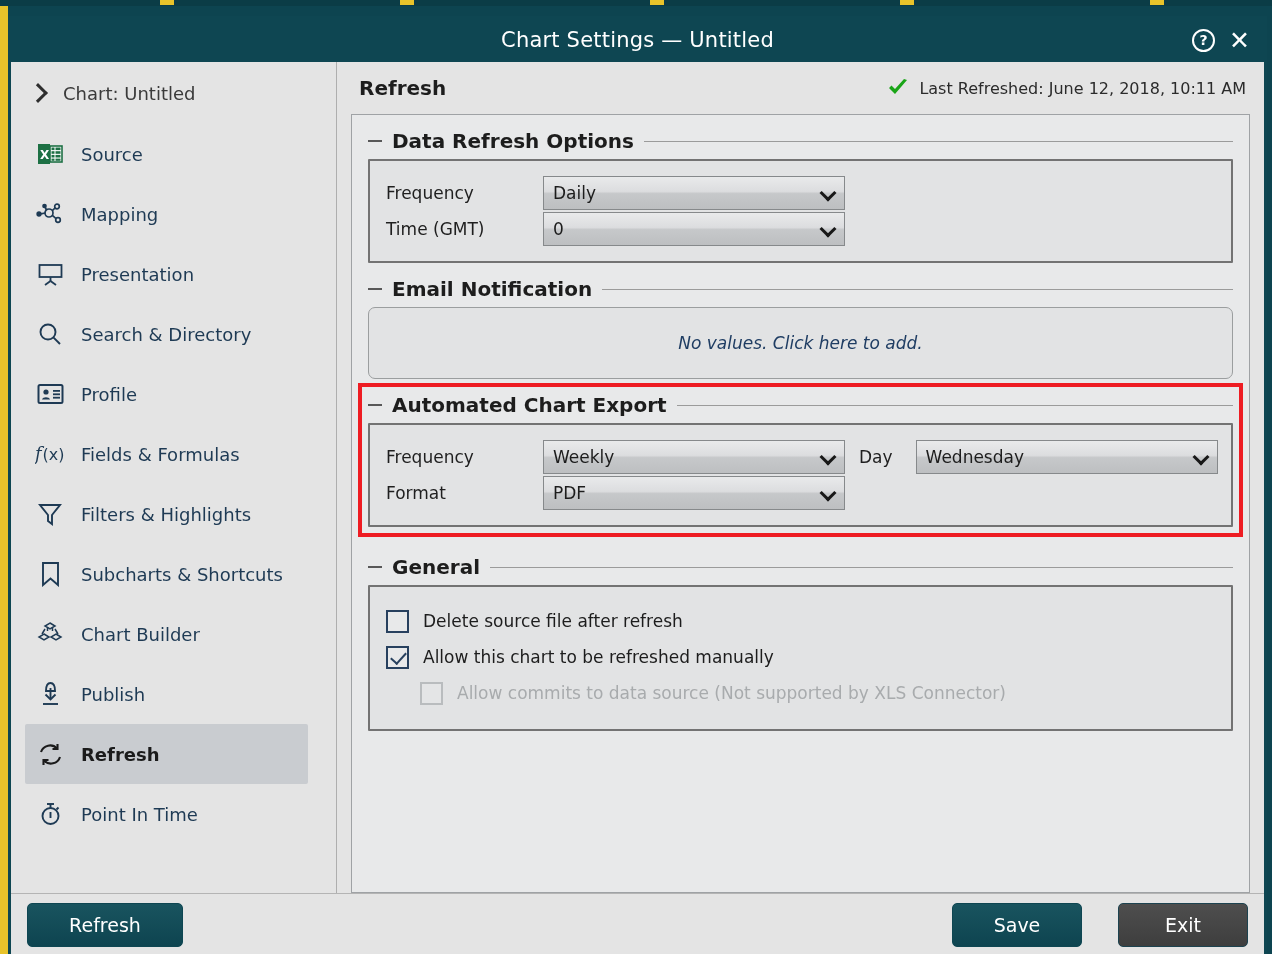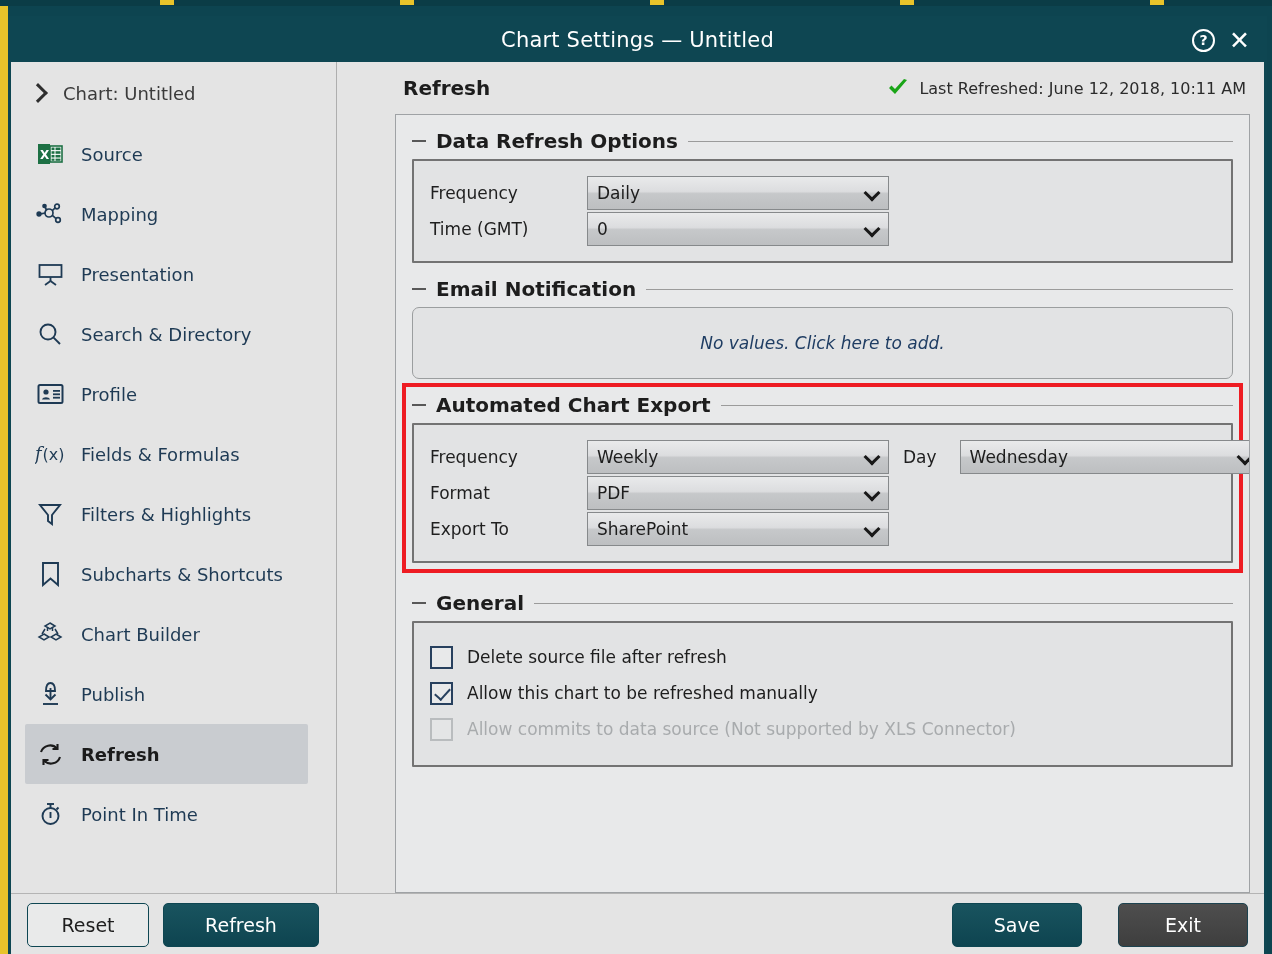--- a/index.html
+++ b/index.html
@@ -87,21 +87,20 @@
     line-height: 23px; cursor: pointer;
     font-family: "DejaVu Sans", sans-serif;
   }
 
   
   #body {
     flex: 1 1 auto;
     display: flex;
     min-height: 0;
     background: #e4e4e4;
-    gap: 44px;
   }
 
   
   #sidebar {
     width: 326px;
     flex: 0 0 326px;
     background: #e4e4e4;
     border-right: 1px solid #aeaeae;
     padding-top: 0;
     overflow: hidden;
@@ -281,21 +280,21 @@
   .export-flex { display: flex; align-items: flex-start; }
   .export-left { }
   .export-right { display: flex; align-items: center; height: 36px; }
 
   
   .cbrow {
     display: flex; align-items: center; gap: 14px;
     height: 36px;
     cursor: pointer;
   }
-  .cbrow.disabled { cursor: default; }
+  .cbrow.disabled { cursor: default; margin-left: 34px; }
   .cbox {
     width: 23px; height: 23px; flex: 0 0 23px;
     border: 2px solid #27405e;
     background: #e8e9ea;
     position: relative;
   }
   .cbox.checked::after {
     content: "";
     position: absolute;
     left: 6px; top: 1px;
@@ -597,27 +596,20 @@
                     <span class="chev-d"></span>
                   </div>
                 </div>
                 <div class="frow">
                   <span class="flabel">Format</span>
                   <div class="dd w-main">
                     <span>PDF</span>
                     <span class="chev-d"></span>
                   </div>
                 </div>
-                <div class="frow">
-                  <span class="flabel">Export To</span>
-                  <div class="dd w-main">
-                    <span>SharePoint</span>
-                    <span class="chev-d"></span>
-                  </div>
-                </div>
               </div>
               <div class="export-right">
                 <span class="flabel inline">Day</span>
                 <div class="dd w-day">
                   <span>Wednesday</span>
                   <span class="chev-d"></span>
                 </div>
               </div>
             </div>
           </div>
@@ -644,21 +636,20 @@
             </div>
           </div>
         </div>
 
       </div>
     </div>
   </div>
 
   <div id="footer">
     <div class="footer-left">
-      <div class="btn ghost">Reset</div>
       <div class="btn primary" style="min-width:156px">Refresh</div>
     </div>
     <div class="footer-right">
       <div class="btn primary" style="min-width:130px">Save</div>
       <div class="btn neutral" style="min-width:130px">Exit</div>
     </div>
   </div>
 
 </div>
 

